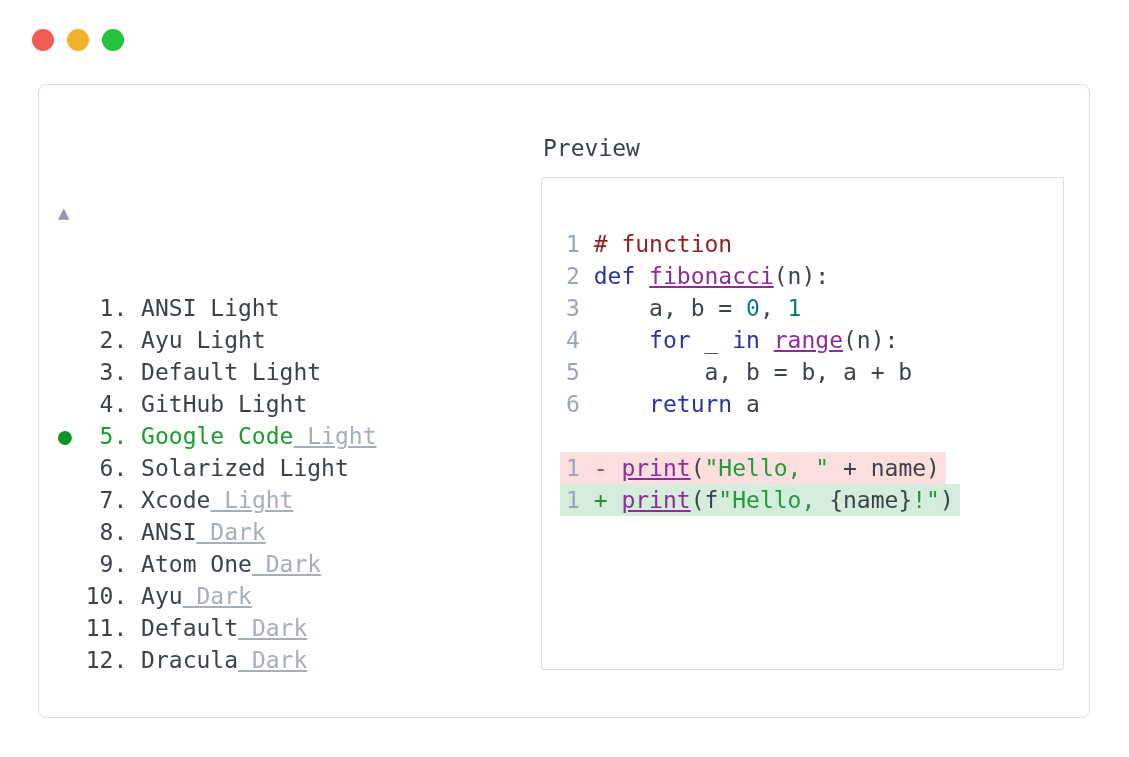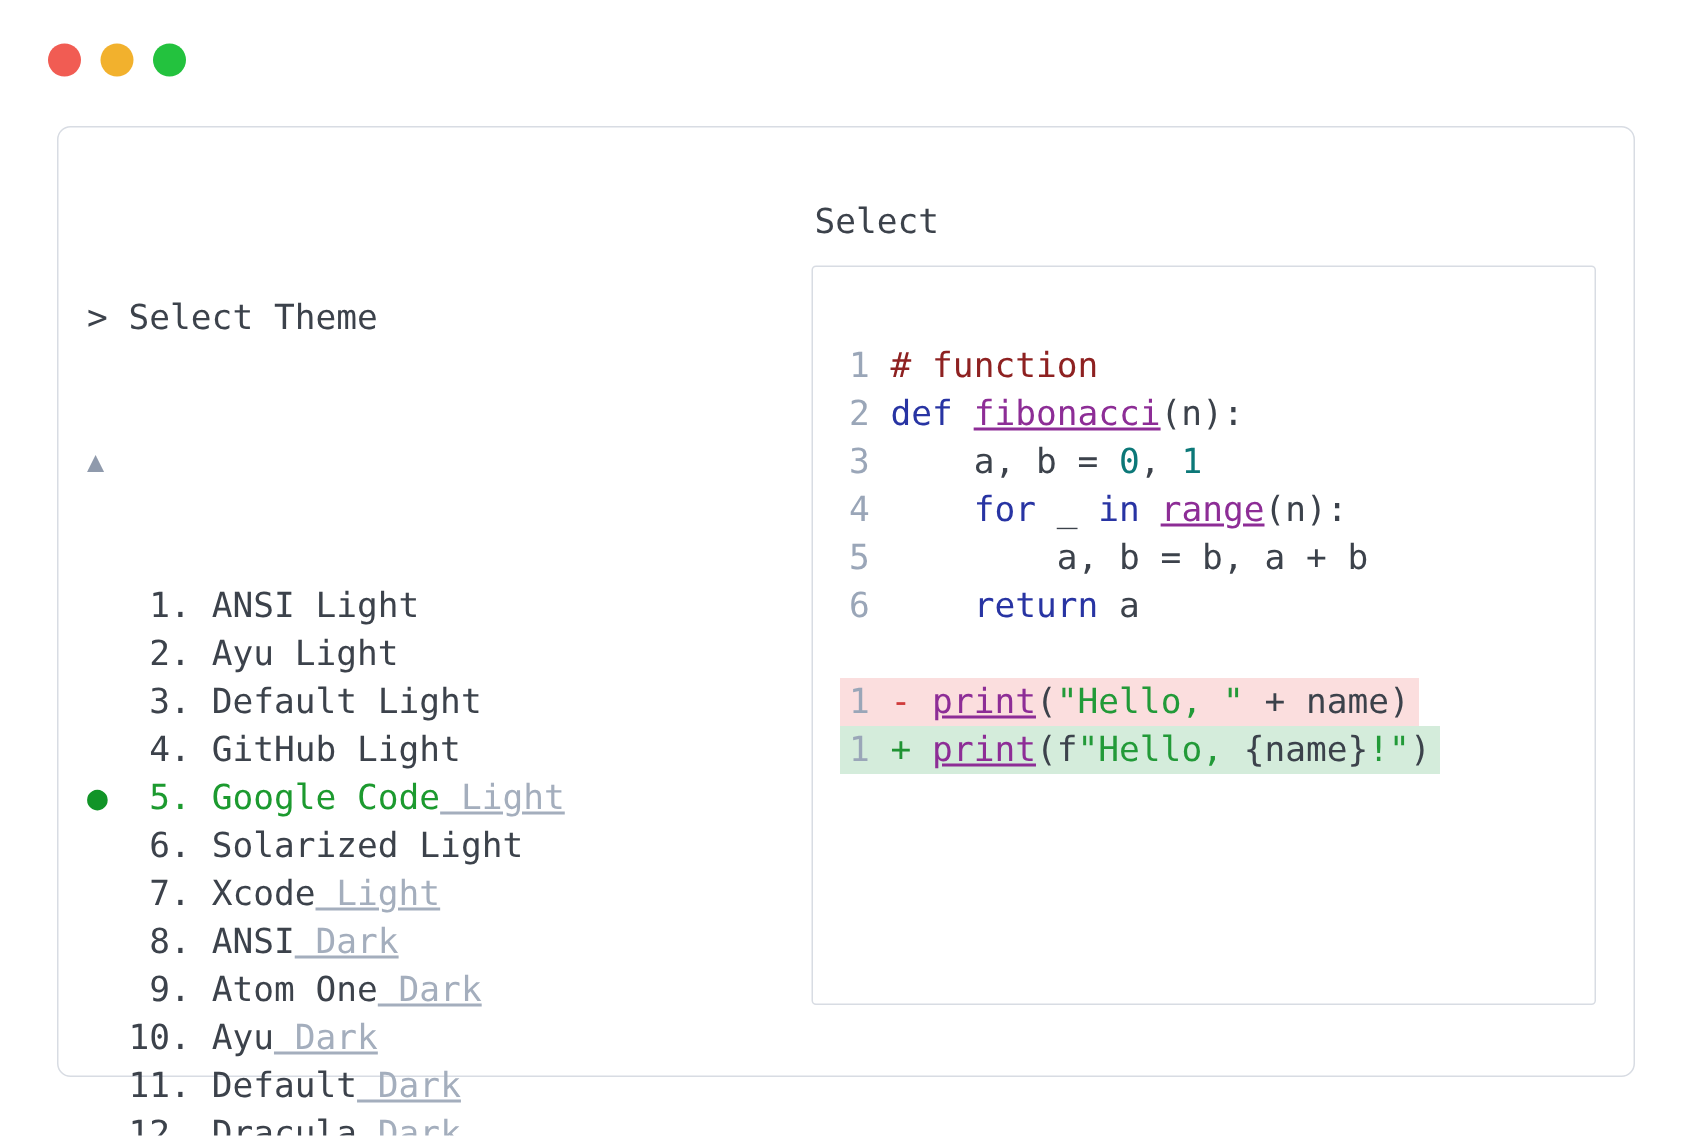--- a/index.html
+++ b/index.html
@@ -70,27 +70,26 @@
 
 <div class="traffic">
   <button class="light red"></button>
   <button class="light yellow"></button>
   <button class="light green"></button>
 </div>
 
 <div class="dialog">
 
   <div class="left-col">
-    <div class="line prompt">&gt; Select Theme</div>
     <div class="line arrow-up">▲</div>
     <div><div class="row"><span class="bullet">  </span><span class="num"> 1. </span><span class="name">ANSI Light</span></div><div class="row"><span class="bullet">  </span><span class="num"> 2. </span><span class="name">Ayu Light</span></div><div class="row"><span class="bullet">  </span><span class="num"> 3. </span><span class="name">Default Light</span></div><div class="row"><span class="bullet">  </span><span class="num"> 4. </span><span class="name">GitHub Light</span></div><div class="row sel"><span class="bullet">● </span><span class="num"> 5. </span><span class="name">Google Code</span><span class="suffix"> Light</span></div><div class="row"><span class="bullet">  </span><span class="num"> 6. </span><span class="name">Solarized Light</span></div><div class="row"><span class="bullet">  </span><span class="num"> 7. </span><span class="name">Xcode</span><span class="suffix"> Light</span></div><div class="row"><span class="bullet">  </span><span class="num"> 8. </span><span class="name">ANSI</span><span class="suffix"> Dark</span></div><div class="row"><span class="bullet">  </span><span class="num"> 9. </span><span class="name">Atom One</span><span class="suffix"> Dark</span></div><div class="row"><span class="bullet">  </span><span class="num">10. </span><span class="name">Ayu</span><span class="suffix"> Dark</span></div><div class="row"><span class="bullet">  </span><span class="num">11. </span><span class="name">Default</span><span class="suffix"> Dark</span></div><div class="row"><span class="bullet">  </span><span class="num">12. </span><span class="name">Dracula</span><span class="suffix"> Dark</span></div></div>
     
     
     
   </div>
 
-  <div class="preview-label">Select</div>
+  <div class="preview-label">Preview</div>
 
   <div class="preview-box">
     <div class="code"><div class="code-line"><span class=""><span class="ln">1 </span><span class="tk-comment"># function</span></span></div><div class="code-line"><span class=""><span class="ln">2 </span><span class="tk-keyword">def</span><span class="tk-plain"> </span><span class="tk-func">fibonacci</span><span class="tk-plain">(n):</span></span></div><div class="code-line"><span class=""><span class="ln">3 </span><span class="tk-plain">    a, b = </span><span class="tk-number">0</span><span class="tk-plain">, </span><span class="tk-number">1</span></span></div><div class="code-line"><span class=""><span class="ln">4 </span><span class="tk-plain">    </span><span class="tk-keyword">for</span><span class="tk-plain"> _ </span><span class="tk-keyword">in</span><span class="tk-plain"> </span><span class="tk-func">range</span><span class="tk-plain">(n):</span></span></div><div class="code-line"><span class=""><span class="ln">5 </span><span class="tk-plain">        a, b = b, a + b</span></span></div><div class="code-line"><span class=""><span class="ln">6 </span><span class="tk-plain">    </span><span class="tk-keyword">return</span><span class="tk-plain"> a</span></span></div><div class="code-line"><span class=""><span class="ln">  </span></span></div><div class="code-line"><span class="diff-bg removed"><span class="ln">1 </span><span class="tk-minus">- </span><span class="tk-func">print</span><span class="tk-plain">(</span><span class="tk-string">"Hello, "</span><span class="tk-plain"> + name)</span></span></div><div class="code-line"><span class="diff-bg added"><span class="ln">1 </span><span class="tk-plus">+ </span><span class="tk-func">print</span><span class="tk-plain">(f</span><span class="tk-string">"Hello, </span><span class="tk-plain">{name}</span><span class="tk-string">!"</span><span class="tk-plain">)</span></span></div></div>
   </div>
 
 </div>
 
 </body></html>

